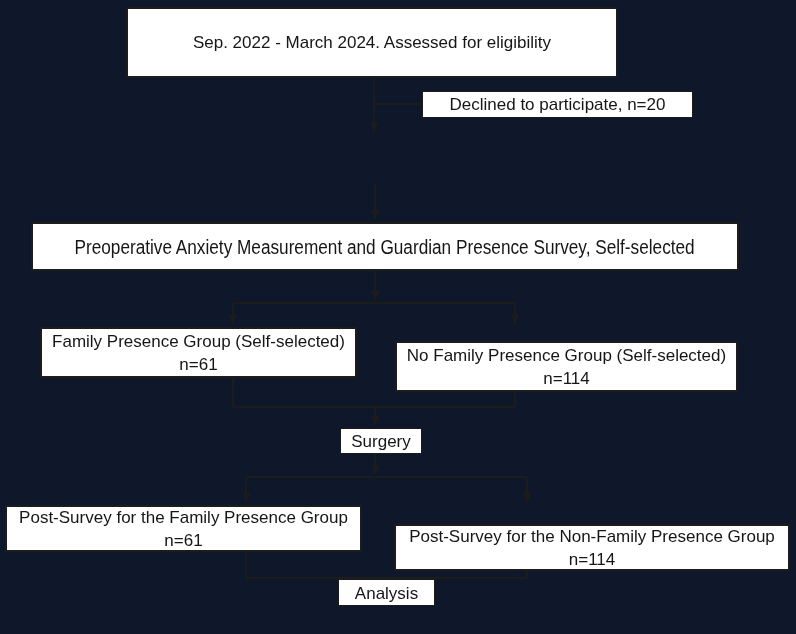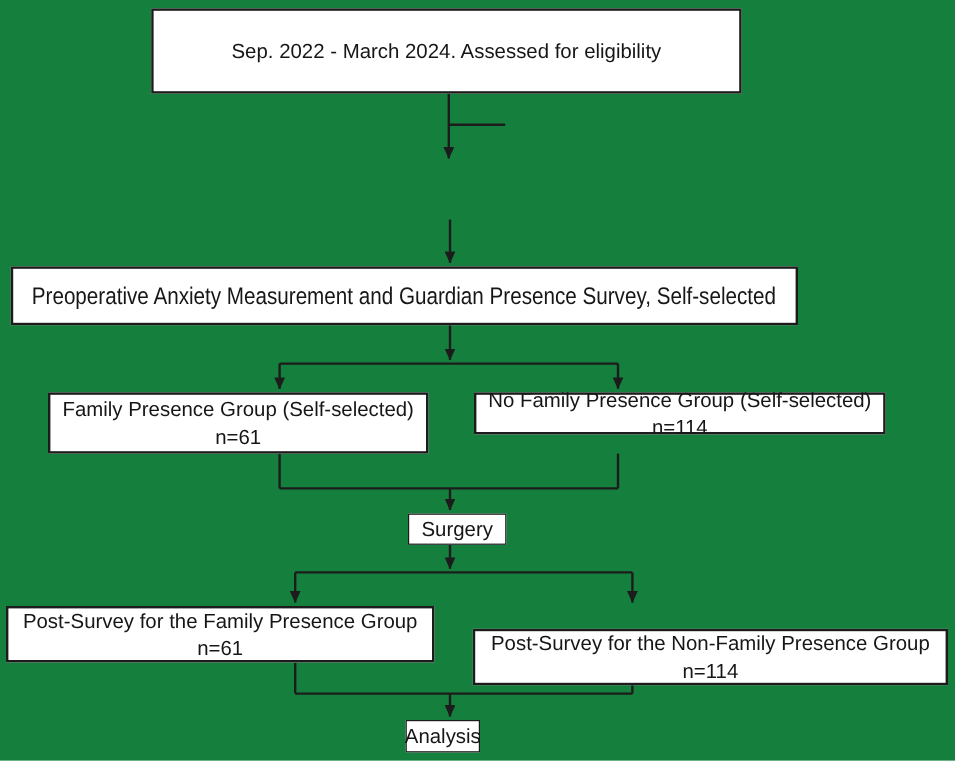--- a/index.html
+++ b/index.html
@@ -1,44 +1,44 @@
 <!DOCTYPE html>
 <html><head>
 <meta charset="utf-8">
 <style>
   html,body { margin:0; padding:0; background:#ffffff; }
   .canvas {
     position:relative; width:796px; height:634px; overflow:hidden;
-    background:#15803d; color:#161616;
+    background:#0f172a; color:#161616;
     font-family:"Liberation Sans", sans-serif;
   }
   svg.wires { position:absolute; left:0; top:0; width:796px; height:634px; }
   .box {
     position:absolute; box-sizing:border-box;
     border:2px solid #1c1c1c; background:#ffffff;
     display:flex; flex-direction:column; align-items:center; justify-content:center;
     text-align:center; font-size:17px; line-height:23px; white-space:nowrap;
   }
   .box .ln { white-space:nowrap; }
   .thin { border-width:1.5px; }
   .cond .ln {
     display:inline-block; font-size:20px; line-height:20px;
     transform:scaleX(0.86); transform-origin:50% 50%;
   }
   
   #box-eligibility   { left:126px; top:7px;   width:492px; height:71px; }
   #box-declined      { left:422px; top:91px;  width:271px; height:27px; }
   #box-consent       { left:189px; top:135px; width:371px; height:48px; }
-  #box-preop         { left:9px;  top:222px; width:656px; height:49px; }
+  #box-preop         { left:31px;  top:222px; width:708px; height:49px; }
   #box-family        { left:40px;  top:327px; width:317px; height:51px; }
-  #box-nofamily      { left:395px; top:327px; width:343px; height:35px; }
+  #box-nofamily      { left:395px; top:341px; width:343px; height:51px; }
   #box-surgery       { left:340px; top:428px; width:82px;  height:26px; }
   #box-postfamily    { left:5px;   top:505px; width:357px; height:47px;justify-content:center; }
   #box-postnonfamily { left:394px; top:524px; width:396px; height:47px; }
-  #box-analysis      { left:338px; top:600px; width:62px;  height:27px; }
+  #box-analysis      { left:338px; top:579px; width:97px;  height:27px;justify-content:flex-end; }
 </style>
 </head>
 <body>
 
 <div class="canvas">
 
   <svg class="wires" viewBox="0 0 796 634" xmlns="http://www.w3.org/2000/svg">
     <defs>
       <marker id="arrow" viewBox="0 0 10 9" refX="9.5" refY="4.5" markerUnits="userSpaceOnUse" markerWidth="10" markerHeight="9" orient="auto">
         <path d="M0,0 L10,4.5 L0,9 Z" fill="#1c1c1c"></path>
@@ -70,20 +70,23 @@
       <path d="M527,552 L527,578"></path>
       <path d="M246,578 L527,578"></path>
       <path d="M375,578 L375,597" marker-end="url(#arrow)"></path>
     </g>
   </svg>
 
   <div class="box" id="box-eligibility">
     <div class="ln">Sep. 2022 - March 2024. Assessed for eligibility</div>
   </div>
 
+  <div class="box thin" id="box-declined">
+    <div class="ln">Declined to participate, n=20</div>
+  </div>
 
 
   <div class="box cond" id="box-preop">
     <div class="ln">Preoperative Anxiety Measurement and Guardian Presence Survey, Self-selected</div>
   </div>
 
   <div class="box" id="box-family">
     <div class="ln">Family Presence Group (Self-selected)</div>
     <div class="ln">n=61</div>
   </div>

